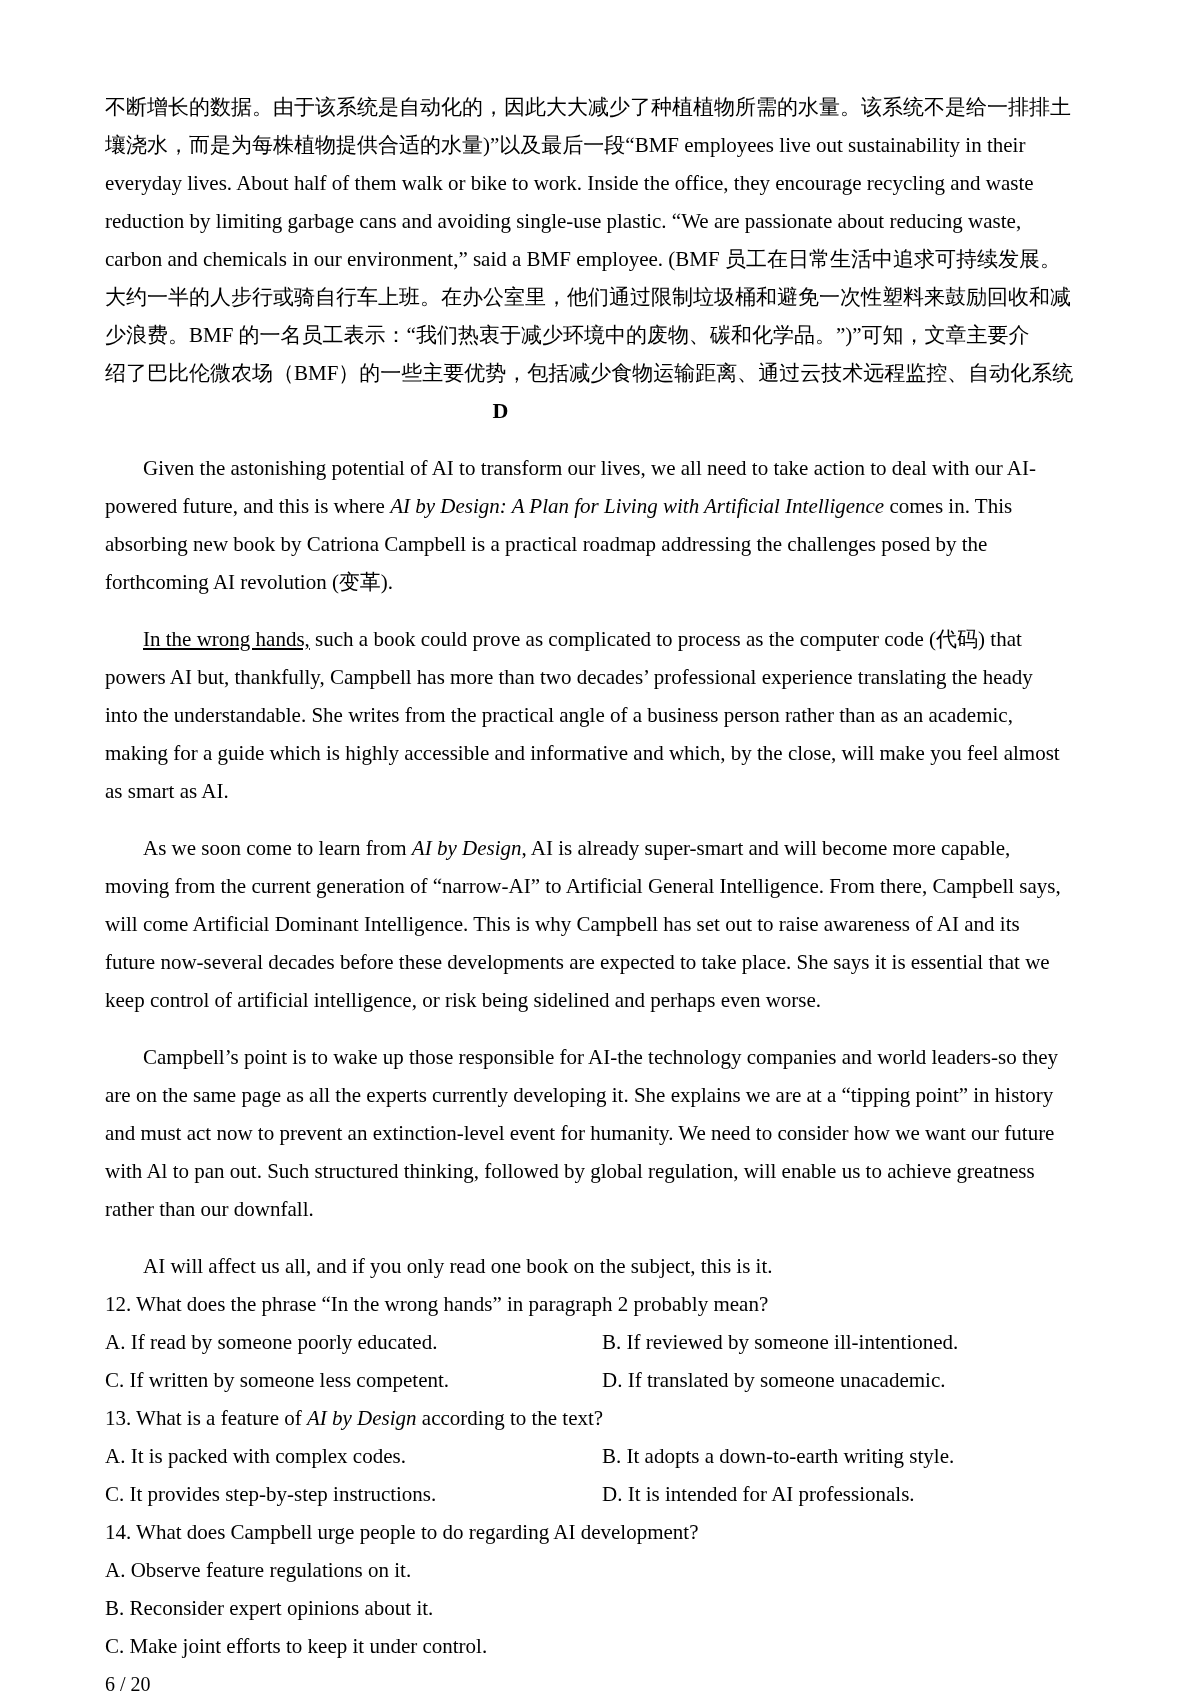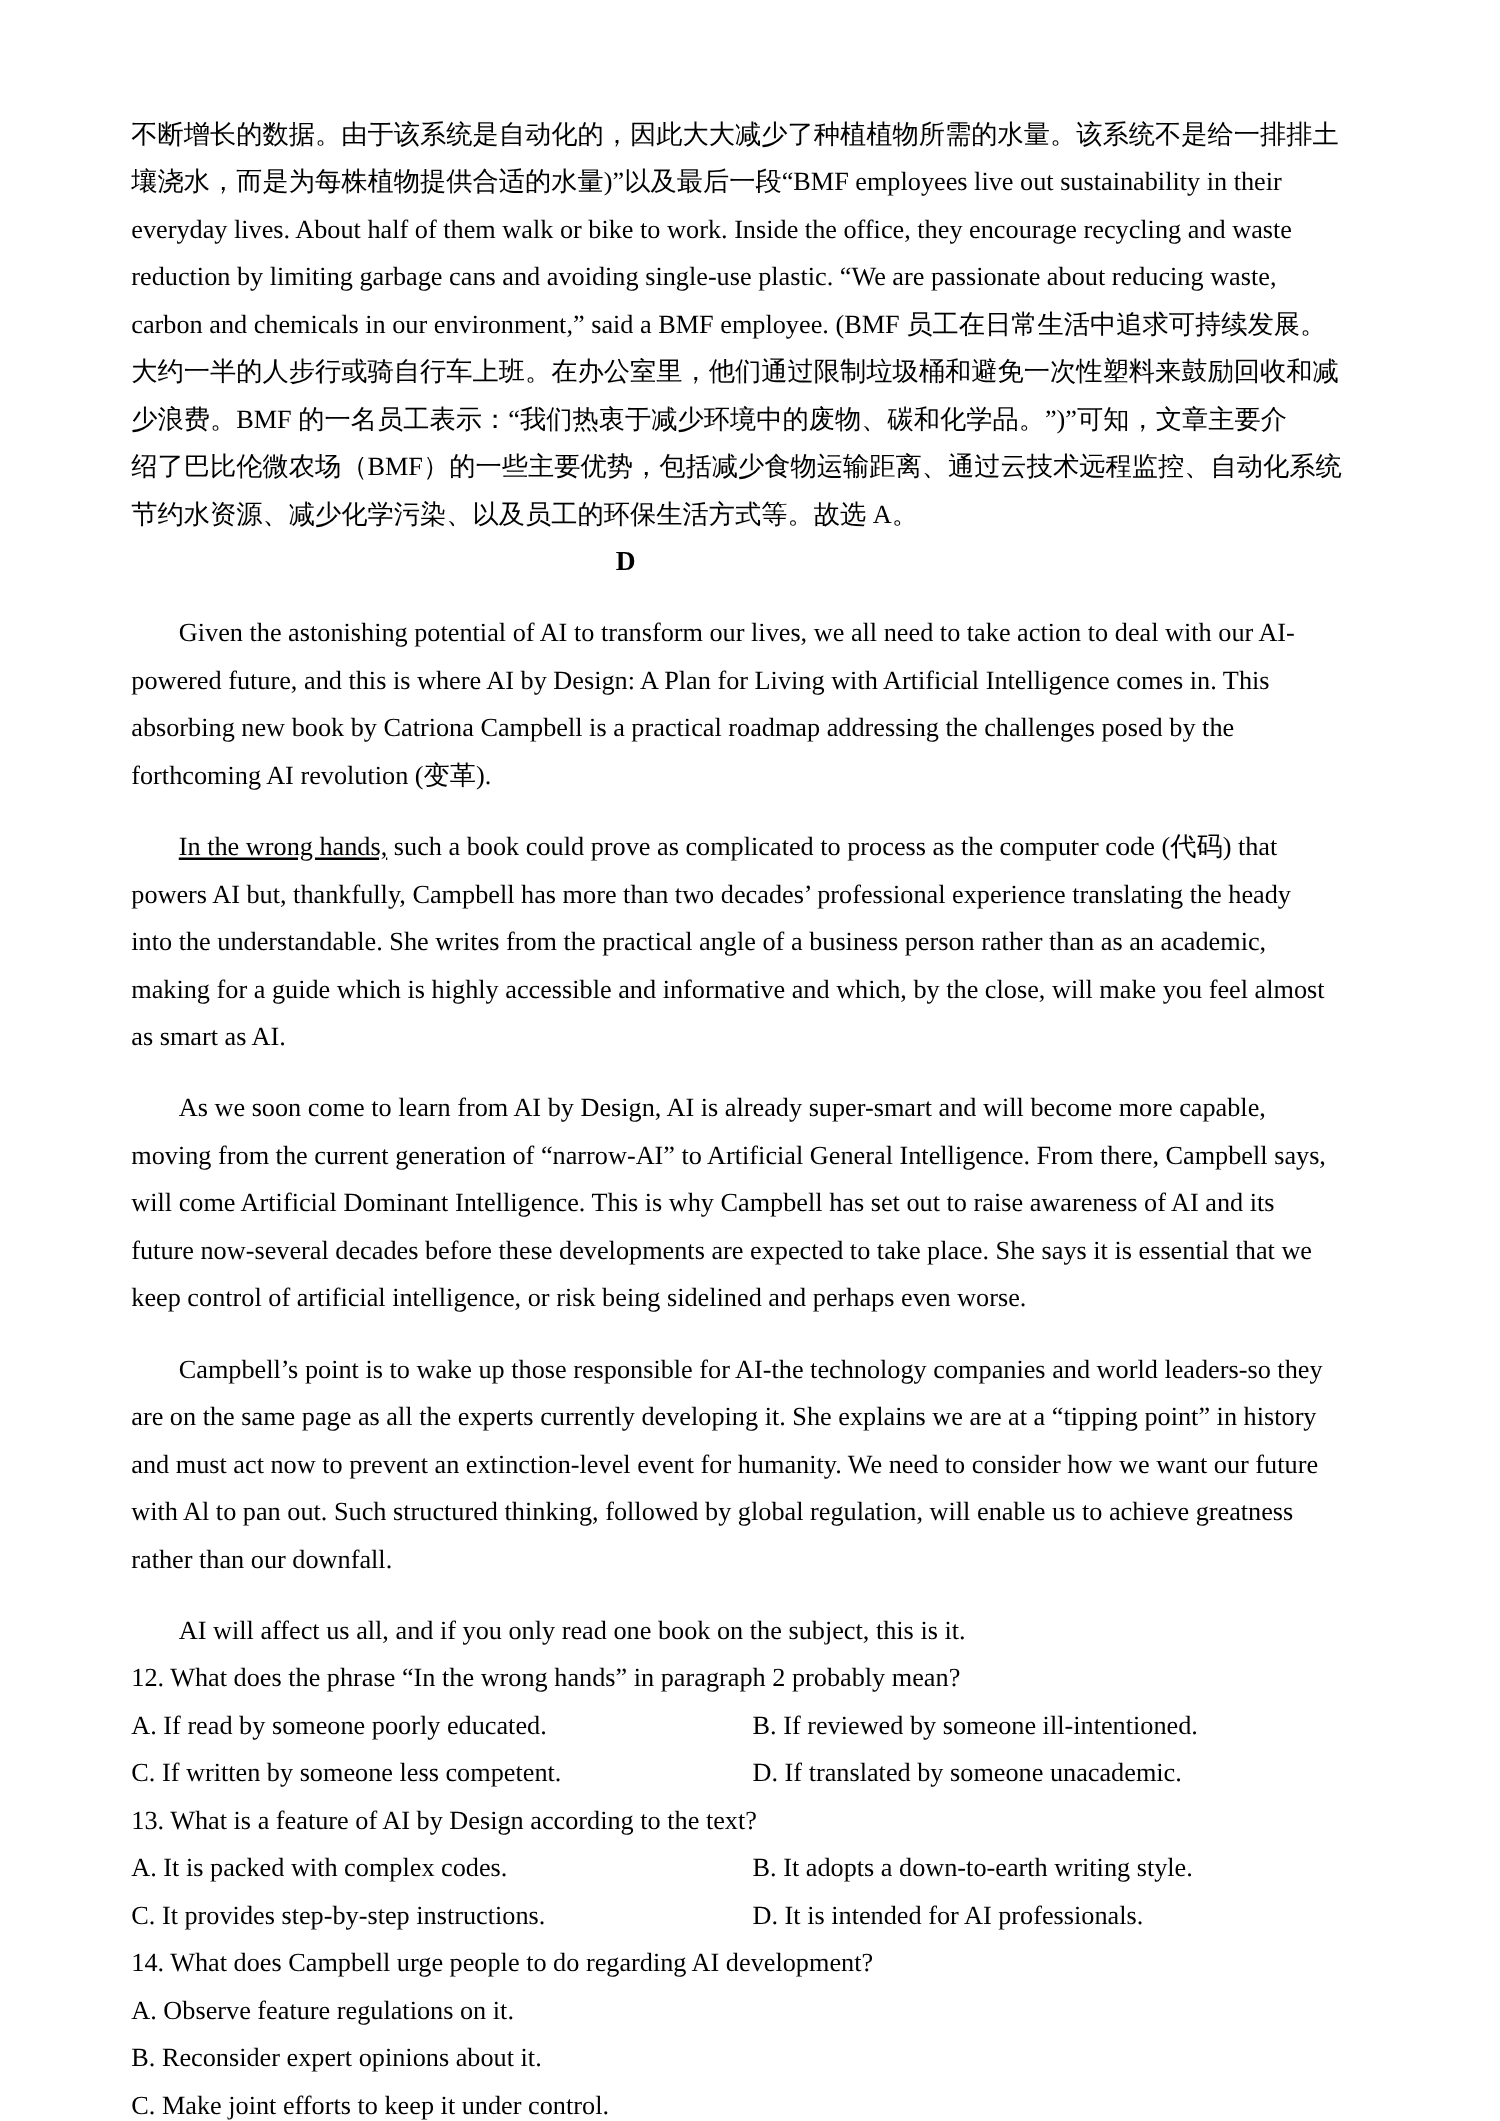--- a/index.html
+++ b/index.html
@@ -31,42 +31,41 @@
   }
   .opts2row {
     display: grid;
     grid-template-columns: 497px 1fr;
   }
   .opts2row .cell {
     font-size: 21px;
     line-height: 38px;
     white-space: pre;
   }
-  .s-i { }
+  .s-i { font-style: italic; }
   .s-u { text-decoration: underline; }
   .footer {
     font-size: 20px;
     line-height: 38px;
     text-align: left;
   }
 </style>
 </head>
 <body>
 
 <div class="page">
   <main>
       <div class="line"><span>不断增长的数据。由于该系统是自动化的，因此大大减少了种植植物所需的水量。该系统不是给一排排土</span></div>
       <div class="line"><span>壤浇水，而是为每株植物提供合适的水量)”以及最后一段“BMF employees live out sustainability in their</span></div>
       <div class="line"><span>everyday lives. About half of them walk or bike to work. Inside the office, they encourage recycling and waste</span></div>
       <div class="line"><span>reduction by limiting garbage cans and avoiding single-use plastic. “We are passionate about reducing waste,</span></div>
       <div class="line"><span>carbon and chemicals in our environment,” said a BMF employee. (BMF 员工在日常生活中追求可持续发展。</span></div>
       <div class="line"><span>大约一半的人步行或骑自行车上班。在办公室里，他们通过限制垃圾桶和避免一次性塑料来鼓励回收和减</span></div>
       <div class="line"><span>少浪费。BMF 的一名员工表示：“我们热衷于减少环境中的废物、碳和化学品。”)”可知，文章主要介</span></div>
       <div class="line"><span>绍了巴比伦微农场（BMF）的一些主要优势，包括减少食物运输距离、通过云技术远程监控、自动化系统</span></div>
-      <div class="line"><span>节约水资源、减少化学污染、以及员工的环保生活方式等。故选 A。</span></div>
       <div class="heading"><span>D</span></div>
       <div class="line indent"><span>Given the astonishing potential of AI to transform our lives, we all need to take action to deal with our AI-</span></div>
       <div class="line"><span>powered future, and this is where </span><span class="s-i">AI by Design: A Plan for Living with Artificial Intelligence</span><span> comes in. This</span></div>
       <div class="line"><span>absorbing new book by Catriona Campbell is a practical roadmap addressing the challenges posed by the</span></div>
       <div class="line"><span>forthcoming AI revolution (变革).</span></div>
       <div class="line indent"><span class="s-u">In the wrong hands,</span><span> such a book could prove as complicated to process as the computer code (代码) that</span></div>
       <div class="line"><span>powers AI but, thankfully, Campbell has more than two decades’ professional experience translating the heady</span></div>
       <div class="line"><span>into the understandable. She writes from the practical angle of a business person rather than as an academic,</span></div>
       <div class="line"><span>making for a guide which is highly accessible and informative and which, by the close, will make you feel almost</span></div>
       <div class="line"><span>as smart as AI.</span></div>

